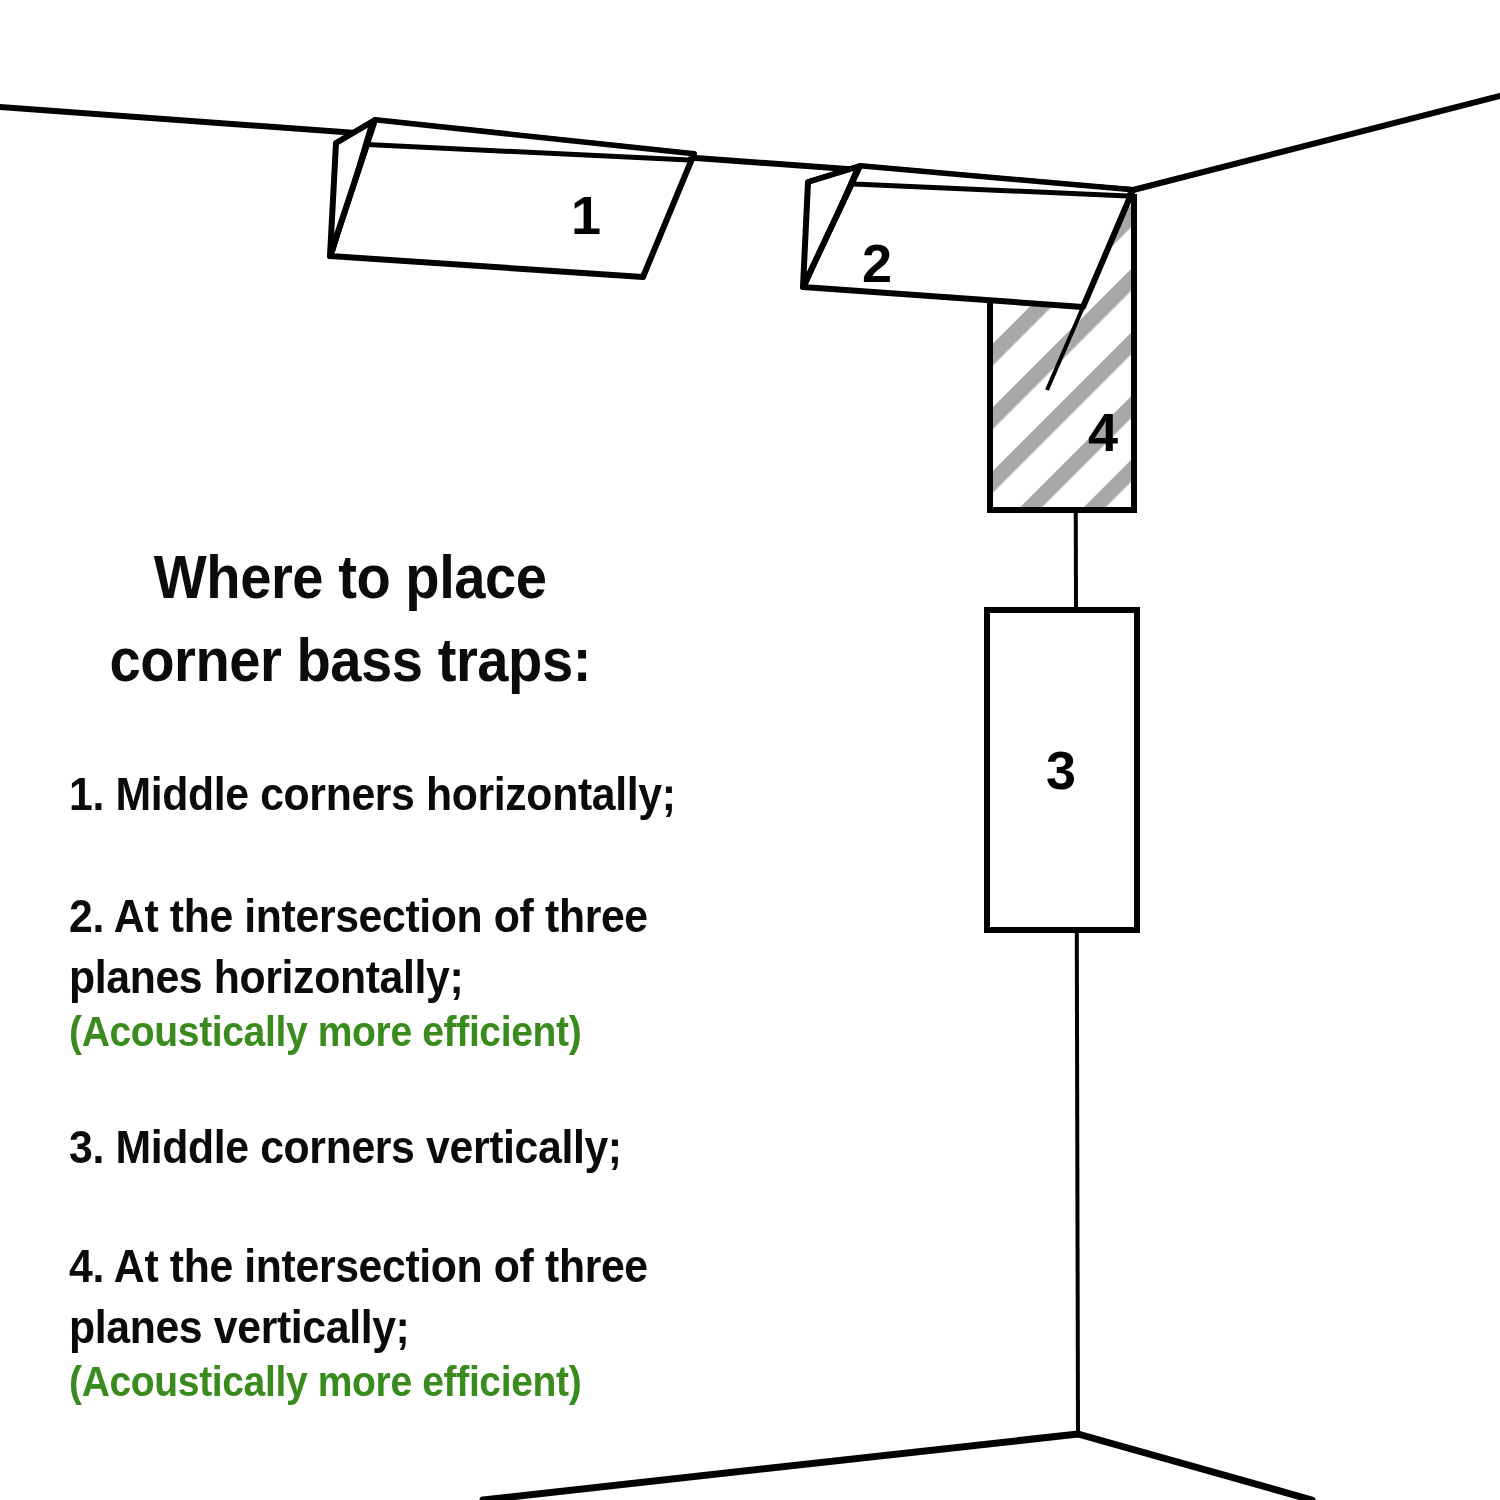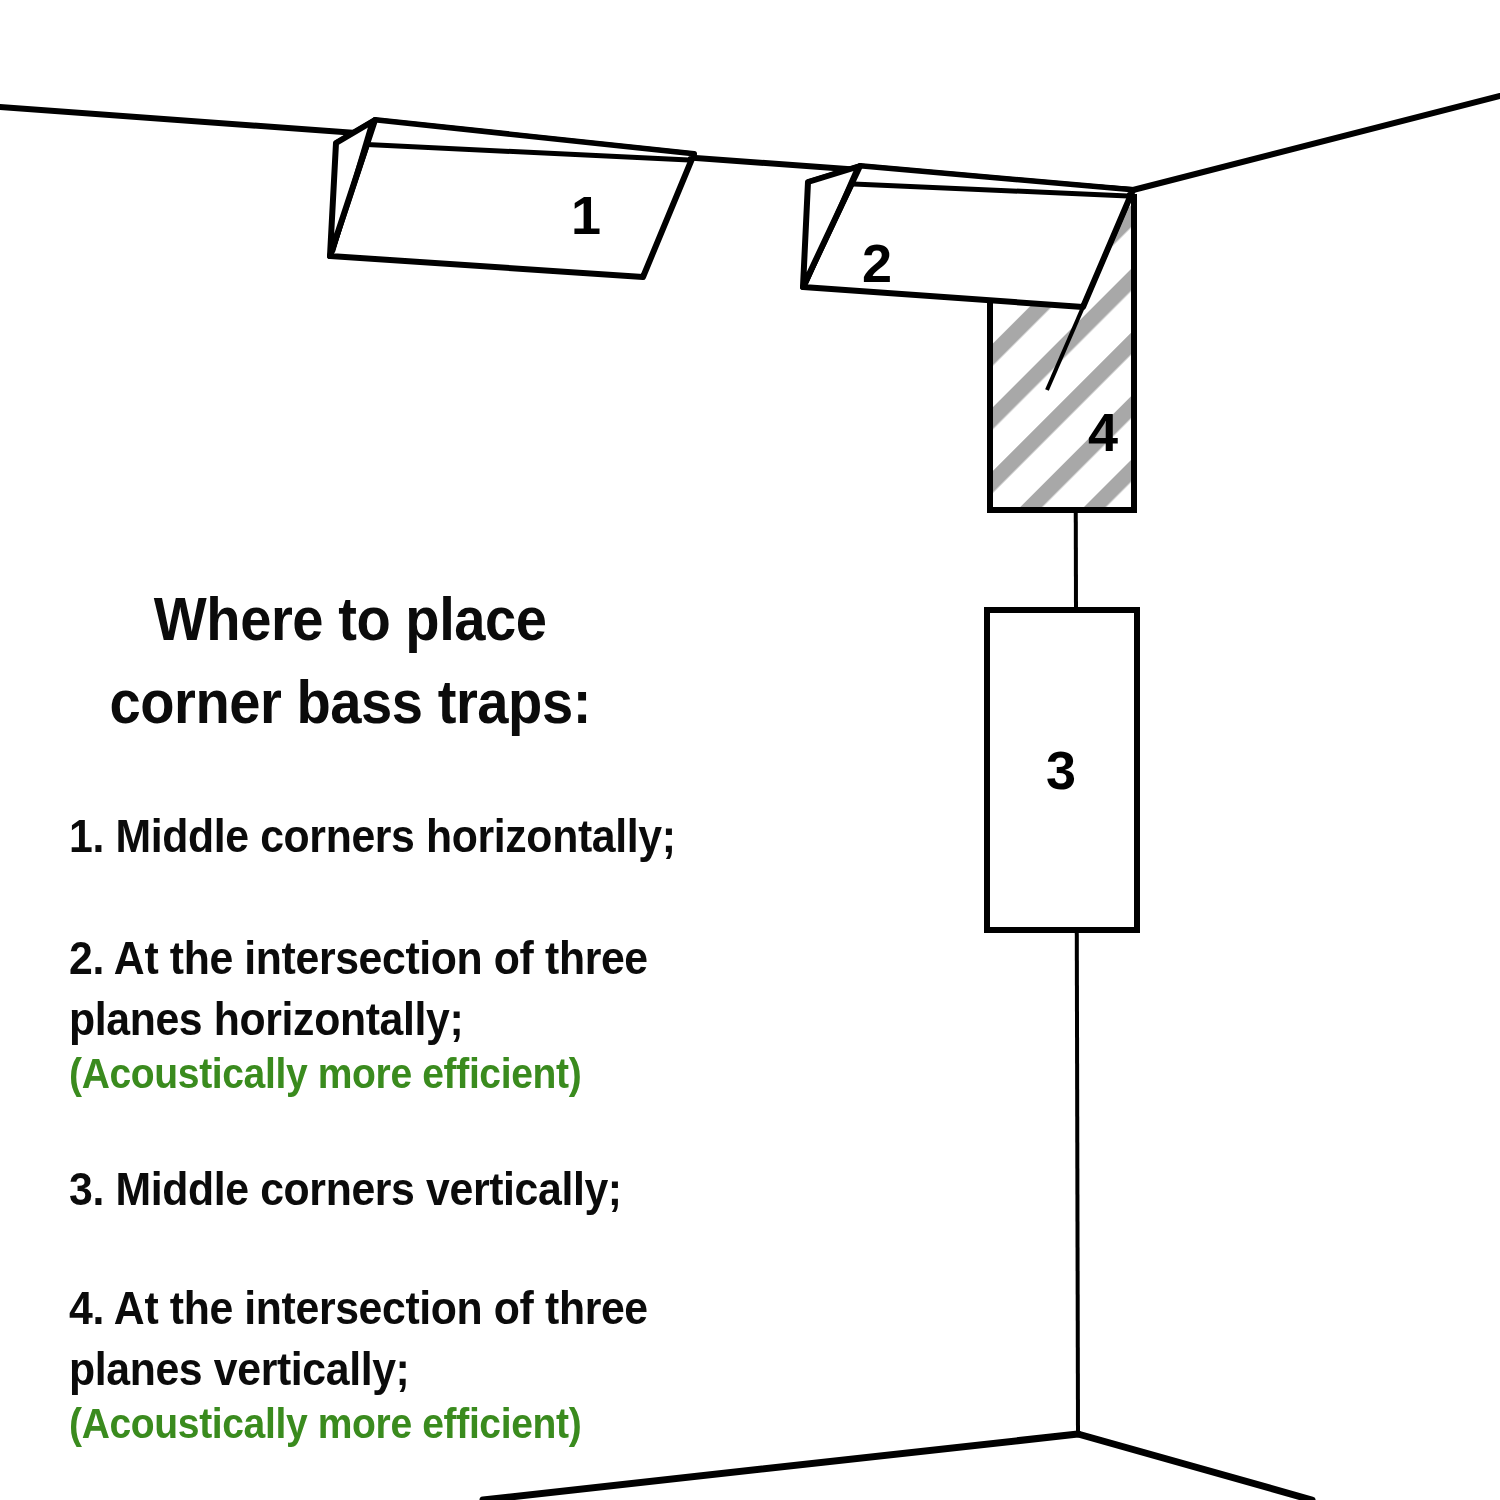--- a/index.html
+++ b/index.html
@@ -20,21 +20,20 @@
     left: 0;
     top: 0;
     width: 1500px;
     height: 1500px;
   }
   #text-panel {
     position: absolute;
     left: 65px;
     top: 536px;
     width: 720px;
-    margin-top: 42px;
   }
   .heading {
     font-family: "Liberation Sans", sans-serif;
     font-weight: bold;
     font-size: 61px;
     line-height: 1.36;
     color: #0b0b0b;
     text-align: center;
     letter-spacing: -0.5px;
     width: 620px;

